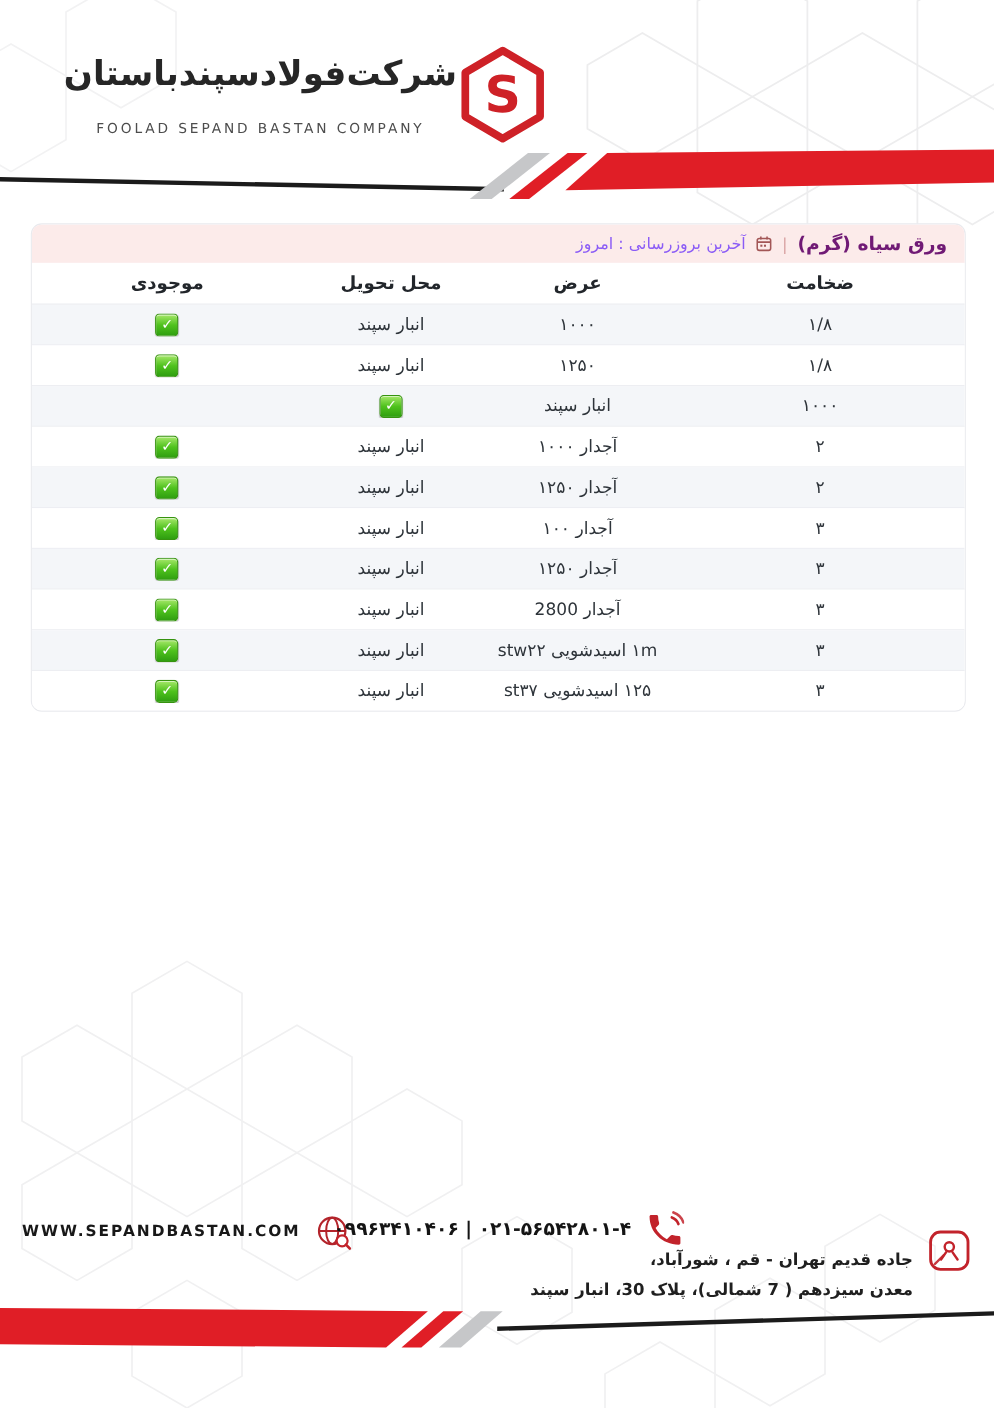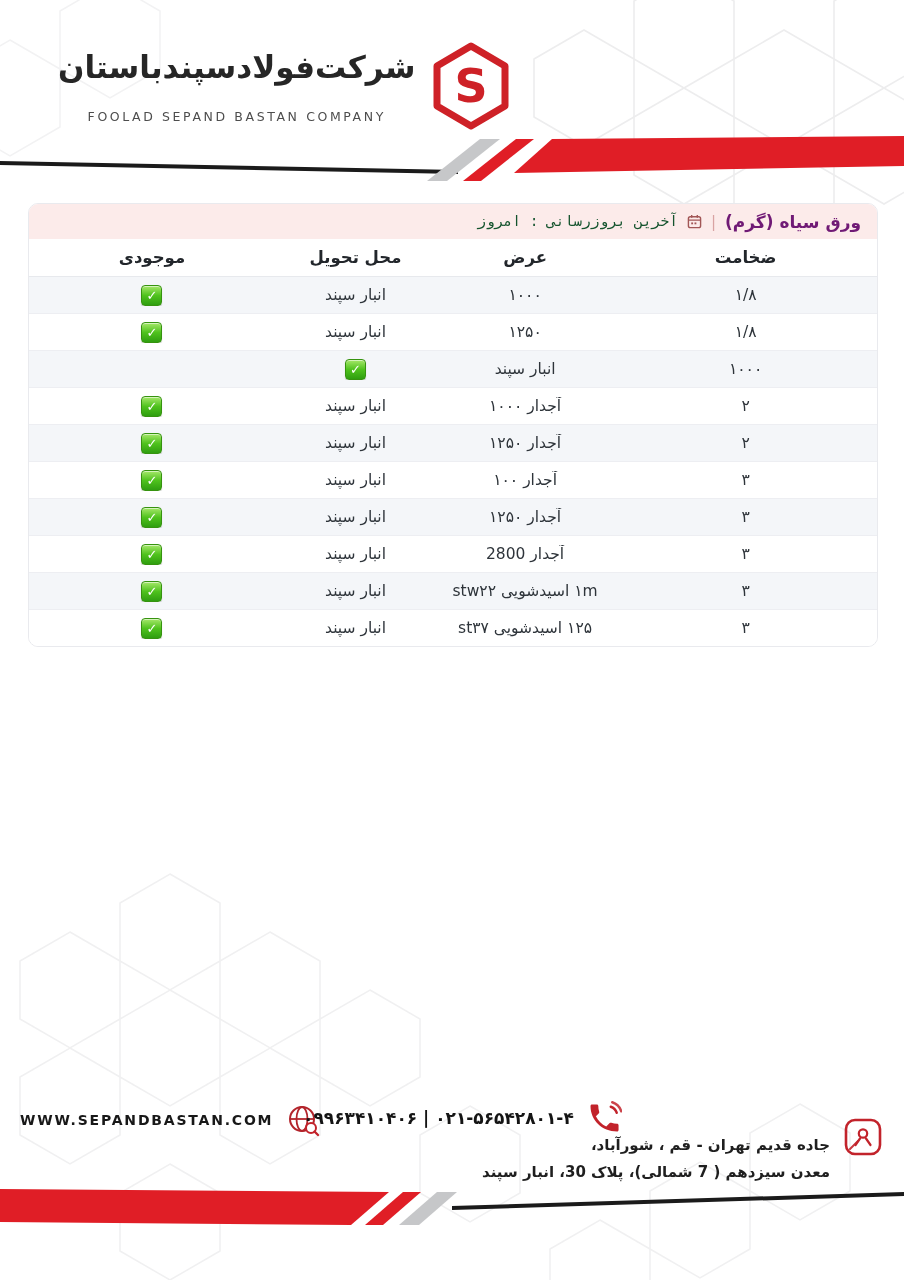--- a/index.html
+++ b/index.html
@@ -3,35 +3,35 @@
 <meta charset="utf-8">
 <style>
   html,body{margin:0;padding:0;background:#fff;}
   body{font-family:"DejaVu Sans","Liberation Sans",sans-serif;}
   .page{position:relative;width:904px;height:1280px;background:#ffffff;overflow:hidden;}
 
   
   .hexdecor{position:absolute;pointer-events:none;}
 
   
-  .brand{position:absolute;left:58px;top:40px;display:flex;align-items:center;gap:14px;}
+  .brand{position:absolute;left:58px;top:40px;display:flex;align-items:center;}
   .brand-text{display:flex;flex-direction:column;align-items:center;}
   .brand-fa{direction:rtl;font-size:31px;font-weight:bold;color:#262626;letter-spacing:0;}
   .brand-en{font-size:12.5px;letter-spacing:2.6px;color:#4d4d4d;margin-top:24px;white-space:nowrap;}
 
   
   .banner-top{position:absolute;left:0;top:135px;width:904px;height:48px;}
   .banner-bottom{position:absolute;left:0;top:1185px;width:904px;height:46px;}
 
   
   .card{position:absolute;left:28px;top:203px;width:848px;background:#fff;border:1px solid #e9eaee;border-radius:10px;overflow:hidden;}
   .card-title{direction:rtl;height:35px;background:#fcebea;display:flex;align-items:center;gap:9px;padding:0 16px;}
   .card-title .t{font-size:17px;font-weight:bold;color:#701a75;}
   .card-title .sep{color:#d9a3a3;font-size:15px;}
-  .card-title .upd{font-size:14.5px;color:#14532d;font-family:Liberation Mono, monospace;}
+  .card-title .upd{font-size:14.5px;color:#8b5cf6;}
   .thead{direction:rtl;display:grid;grid-template-columns:31% 21% 19% 29%;height:37px;align-items:center;background:#fff;border-bottom:1px solid #e7e9ed;font-weight:bold;font-size:16.5px;color:#22262b;text-align:center;}
   .trow{direction:rtl;display:grid;grid-template-columns:31% 21% 19% 29%;height:36px;align-items:center;text-align:center;font-size:15.5px;color:#2e343a;border-bottom:1px solid #edeef2;background:#fff;}
   .trow:nth-child(odd){background:#f4f6f9;}
   .trow:last-child{border-bottom:none;}
   .td{overflow:hidden;white-space:nowrap;}
   .chk{display:inline-flex;width:19px;height:19px;border-radius:4px;align-items:center;justify-content:center;color:#fff;font-size:13px;font-weight:bold;
        background:linear-gradient(180deg,#a6e86a 0%,#4fc21d 50%,#2f9e10 100%);
        border:1px solid #36930f;box-shadow:inset 0 1px 0 rgba(255,255,255,.55),0 1px 1px rgba(0,0,0,.22);}
 
   

